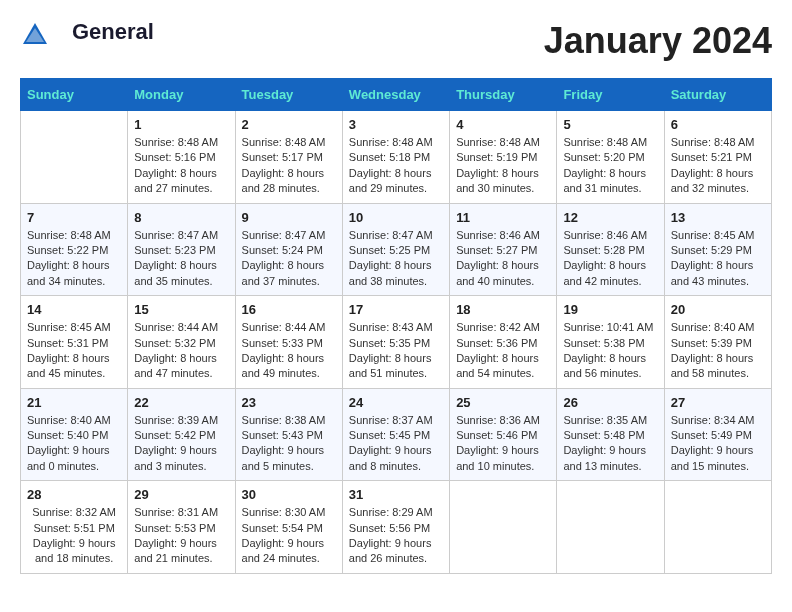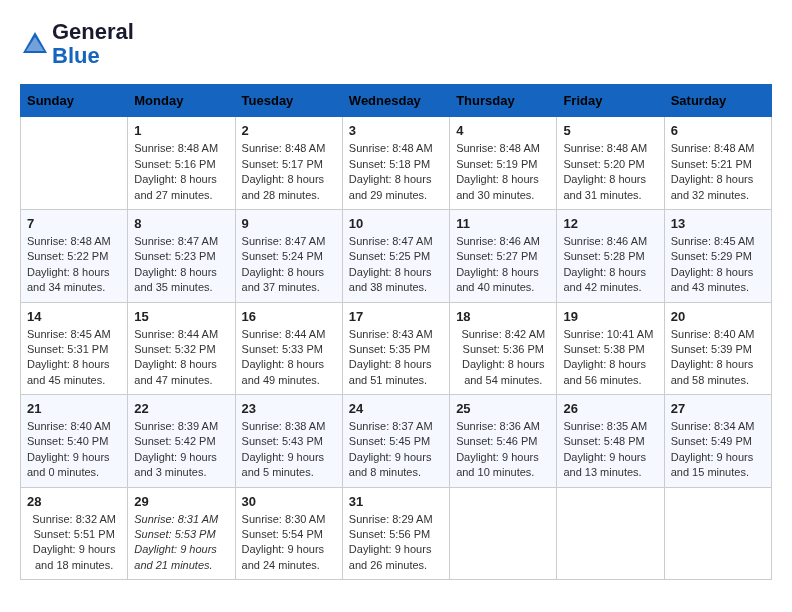--- a/index.html
+++ b/index.html
@@ -11,21 +11,22 @@
       padding: 20px;
     }
     .header-area {
       display: flex;
       justify-content: space-between;
       align-items: flex-start;
       margin-bottom: 16px;
     }
     .logo {
       display: flex;
-      align-items: center;
+      align-items: flex-start;
+      gap: 20px;
     }
     .logo-text {
       font-size: 22px;
       font-weight: bold;
       color: #1a1a2e;
       line-height: 1.1;
     }
     .logo-text span {
       color: #1565c0;
     }
@@ -46,21 +47,21 @@
       font-size: 16px;
       color: #444;
     }
     .calendar {
       width: 100%;
       border-collapse: collapse;
       font-size: 11px;
     }
     .calendar thead tr th {
       background-color: #1565c0;
-      color: #000000;
+      color: #5eead4;
       padding: 8px 6px;
       text-align: left;
       font-size: 13px;
       font-weight: bold;
       border: 1px solid #1565c0;
     }
     .calendar tbody tr td {
       border: 1px solid #ccc;
       padding: 6px;
       vertical-align: top;
@@ -90,24 +91,24 @@
 <body>
 
 <div class="header-area">
   <div class="logo">
     <svg class="logo-icon" viewBox="0 0 30 30">
       <polygon points="15,3 27,24 3,24" fill="#1565c0"></polygon>
       <polygon points="15,8 24,22 6,22" fill="#fff" opacity="0.4"></polygon>
     </svg>
     <div class="logo-text">
       <div>General</div>
-      <div><span>Blue</span></div>
     </div>
   </div>
   <div class="title-area">
+    <div class="month-title">January 2024</div>
   </div>
 </div>
 
 <table class="calendar">
   <thead>
     <tr id="weekday-header">
         <th>Sunday</th>
         <th>Monday</th>
         <th>Tuesday</th>
         <th>Wednesday</th>
@@ -237,21 +238,21 @@
         </td>
         <td>
           <div class="day-number">17</div>
           <div class="day-info" style="white-space: pre-line;">Sunrise: 8:43 AM
 Sunset: 5:35 PM
 Daylight: 8 hours
 and 51 minutes.</div>
         </td>
         <td>
           <div class="day-number">18</div>
-          <div class="day-info" style="white-space: pre-line; text-align: center;">Sunrise: 8:42 AM
+          <div class="day-info" style="white-space: pre-line;">Sunrise: 8:42 AM
 Sunset: 5:36 PM
 Daylight: 8 hours
 and 54 minutes.</div>
         </td>
         <td>
           <div class="day-number">19</div>
           <div class="day-info" style="white-space: pre-line;">Sunrise: 10:41 AM
 Sunset: 5:38 PM
 Daylight: 8 hours
 and 56 minutes.</div>
@@ -318,21 +319,21 @@
       <tr>
         <td>
           <div class="day-number">28</div>
           <div class="day-info" style="white-space: pre-line; text-align: center;">Sunrise: 8:32 AM
 Sunset: 5:51 PM
 Daylight: 9 hours
 and 18 minutes.</div>
         </td>
         <td>
           <div class="day-number">29</div>
-          <div class="day-info" style="white-space: pre-line; font-style: italic;">Sunrise: 8:31 AM
+          <div class="day-info" style="white-space: pre-line;">Sunrise: 8:31 AM
 Sunset: 5:53 PM
 Daylight: 9 hours
 and 21 minutes.</div>
         </td>
         <td>
           <div class="day-number">30</div>
           <div class="day-info" style="white-space: pre-line;">Sunrise: 8:30 AM
 Sunset: 5:54 PM
 Daylight: 9 hours
 and 24 minutes.</div>

